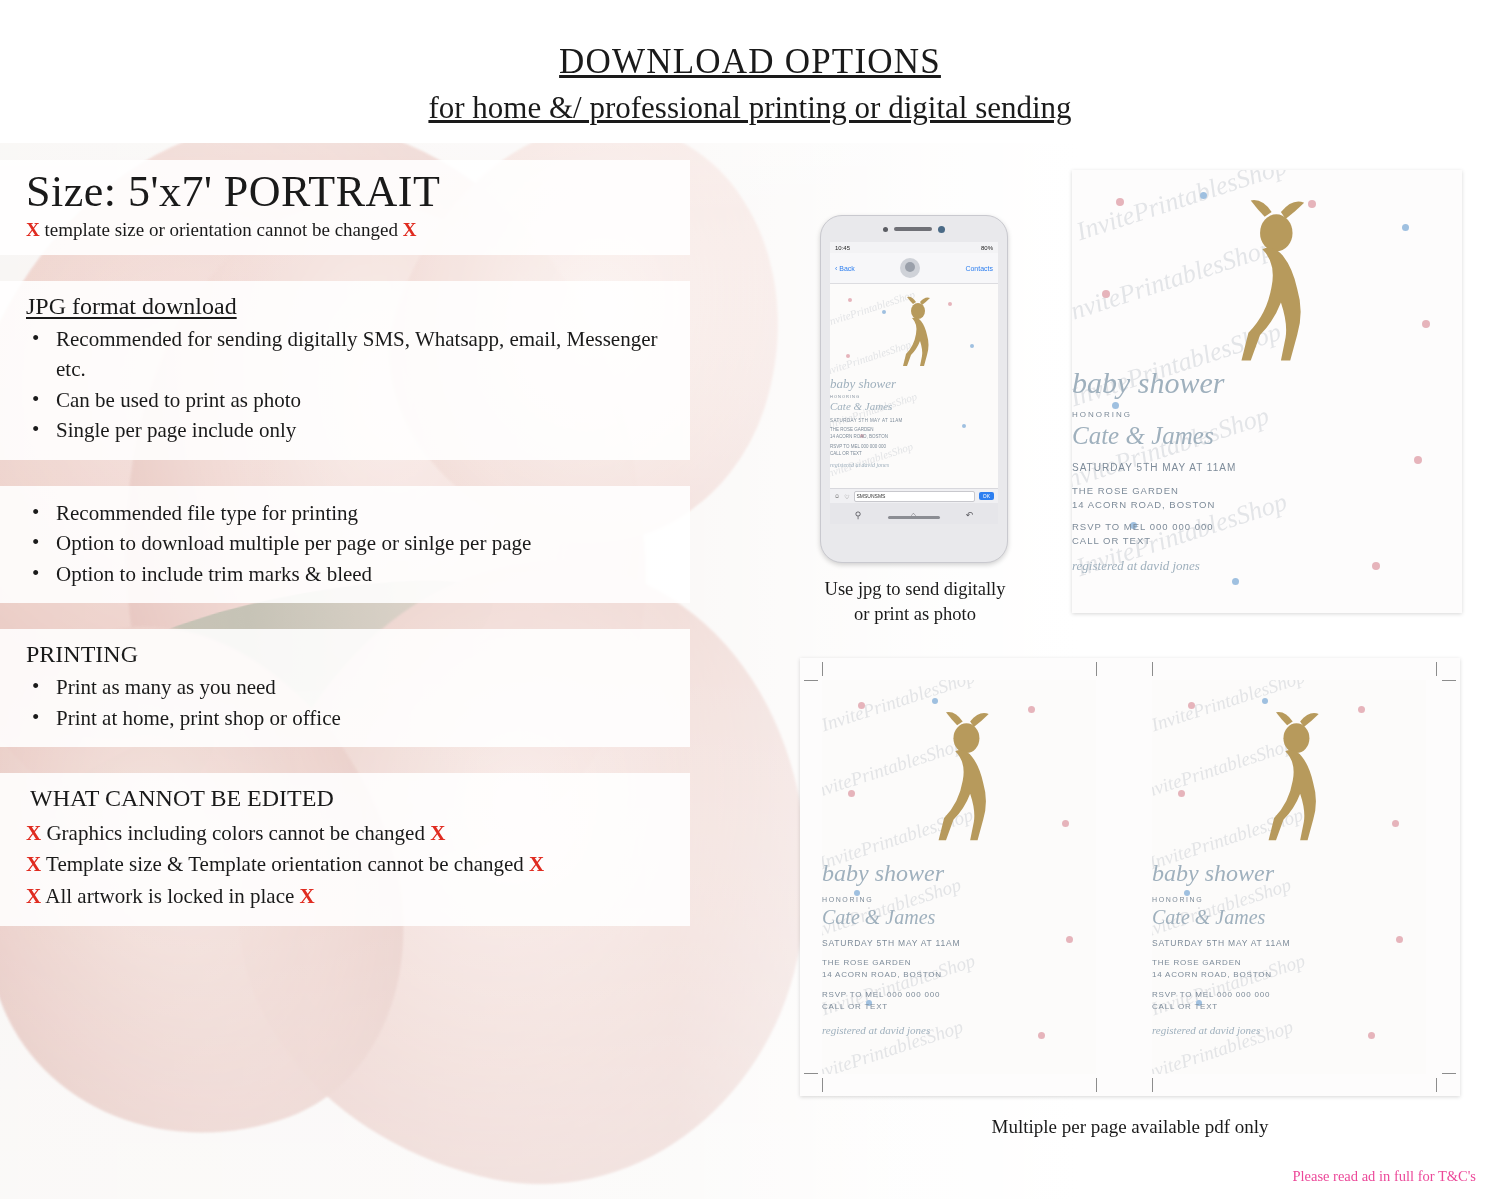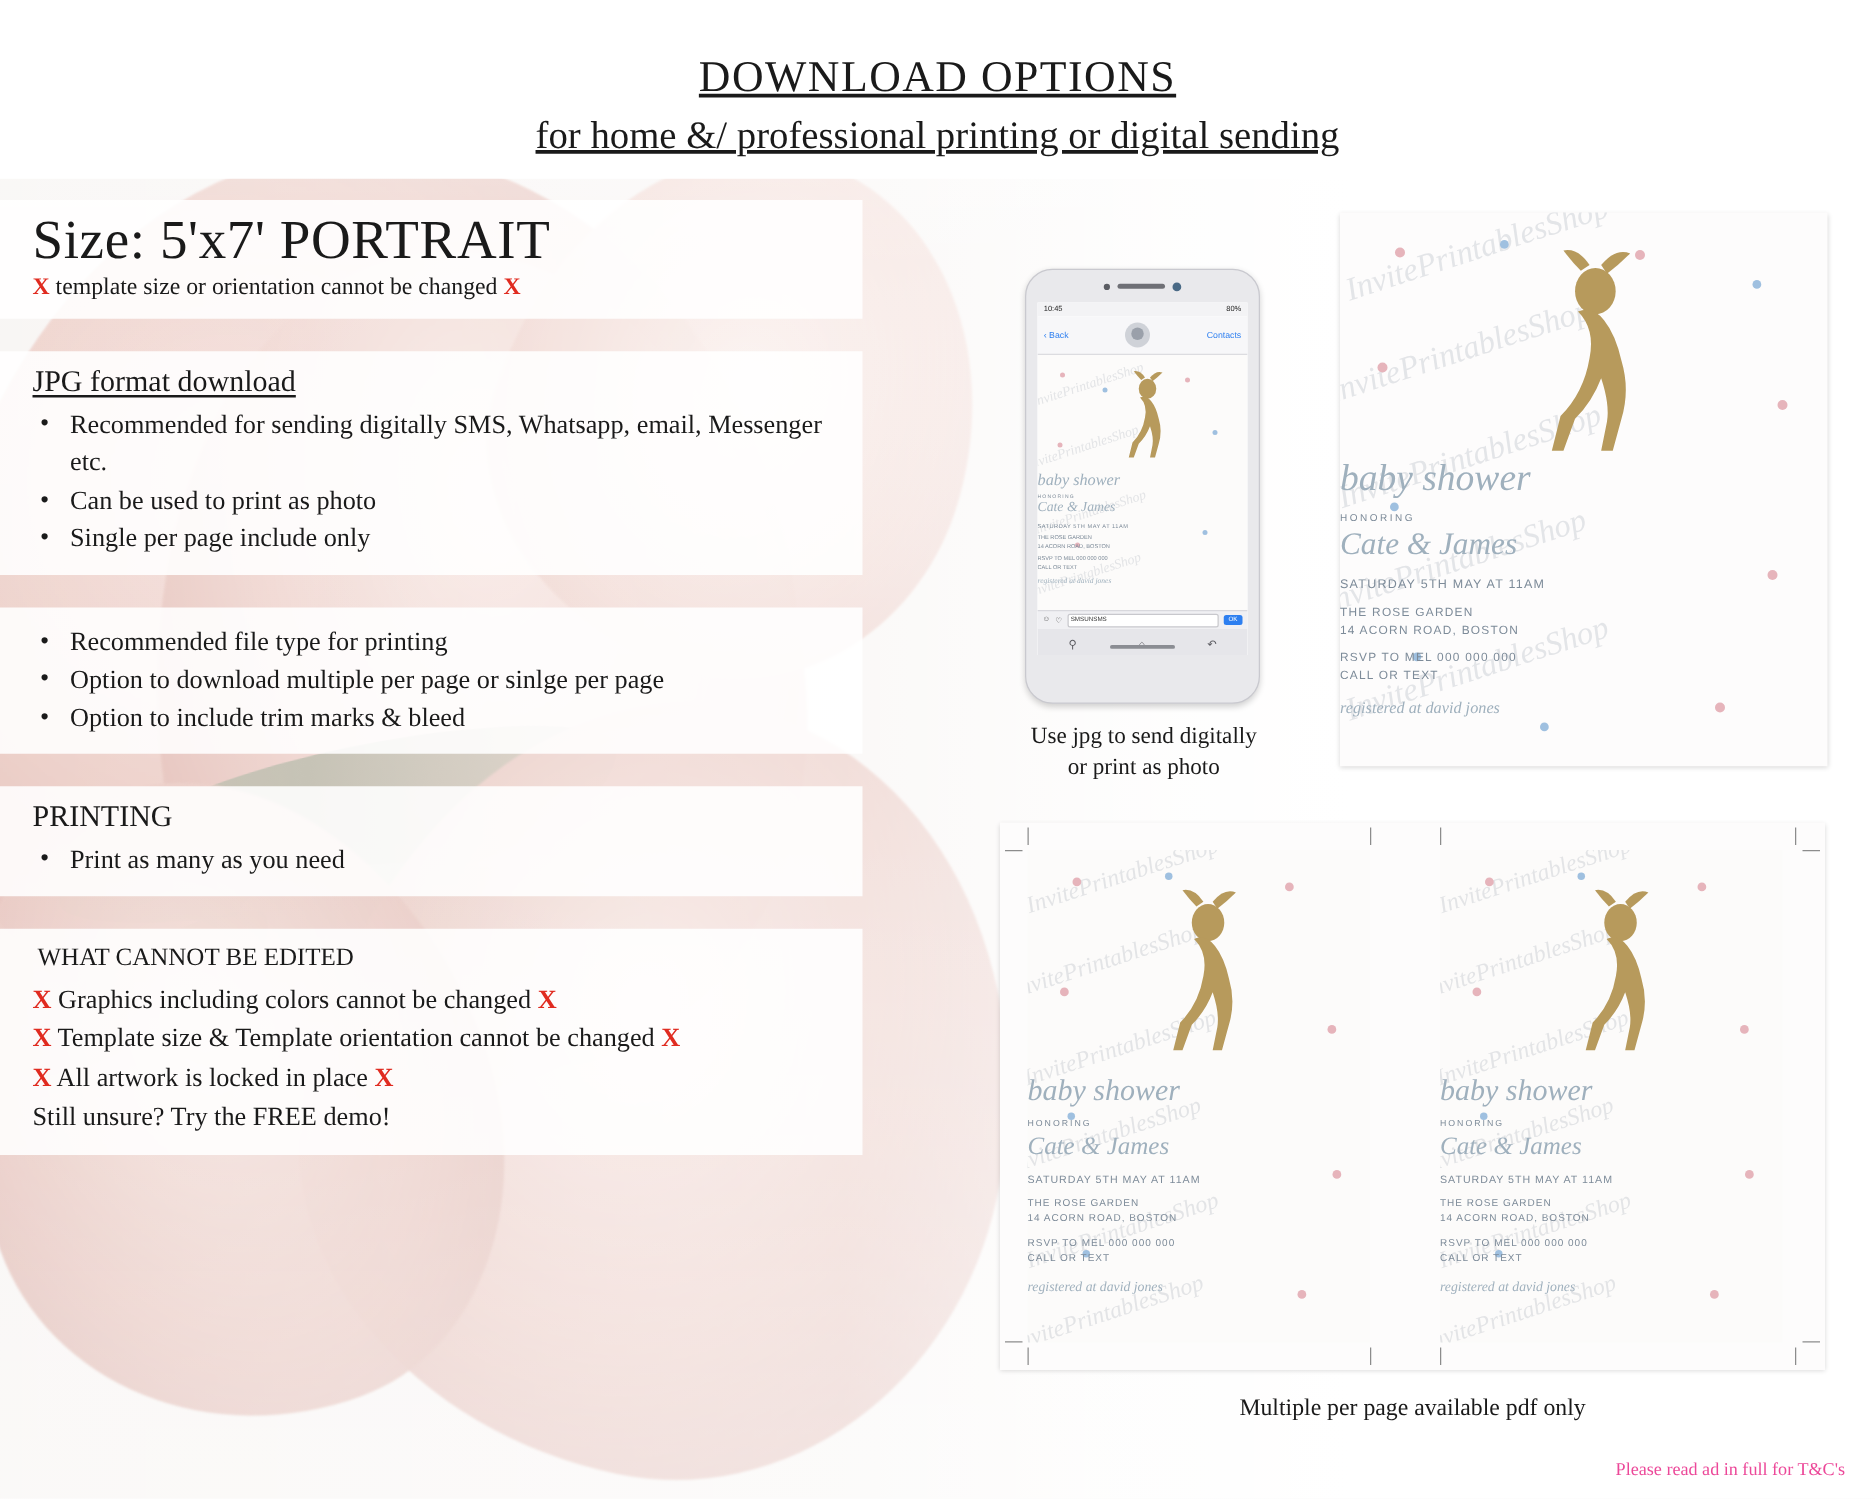--- a/index.html
+++ b/index.html
@@ -144,21 +144,21 @@
     left: -20px;
     top: -1px;
     font-size: 21px;
   }
   .cannot-line {
     font-size: 21px;
     line-height: 1.5;
     margin: 0;
   }
   .cannot-title {
-    font-size: 20px;
+    font-size: 24px;
     margin: 2px 0 6px 4px;
     font-weight: 400;
   }
 
   
   .right-col { position: absolute; z-index: 2; }
 
   
   .phone-wrap { left: 820px; top: 215px; width: 190px; }
   .phone {
@@ -403,41 +403,41 @@
       <li>Recommended file type for printing</li>
       <li>Option to download multiple per page or sinlge per page</li>
       <li>Option to include trim marks &amp; bleed</li>
     </ul>
   </div>
 
   <div class="panel">
     <p class="sec-title plain">PRINTING</p>
     <ul class="bullets">
       <li>Print as many as you need</li>
+      <li>Print at home, print shop or office</li>
     </ul>
   </div>
 
   <div class="panel">
     <p class="cannot-title">WHAT CANNOT BE EDITED</p>
     <p class="cannot-line">
       <span class="x">X</span>
       <span>Graphics including colors cannot be changed</span>
       <span class="x">X</span>
     </p>
     <p class="cannot-line">
       <span class="x">X</span>
       <span>Template size &amp; Template orientation cannot be changed</span>
       <span class="x">X</span>
     </p>
     <p class="cannot-line">
       <span class="x">X</span>
       <span>All artwork is locked in place</span>
       <span class="x">X</span>
     </p>
-    <p class="cannot-line">Still unsure? Try the FREE demo!</p>
   </div>
 
 </div>
 
 <div class="right-col phone-wrap">
   <div class="phone">
     <div class="phone-top">
       <span class="cam small"></span>
       <span class="speaker"></span>
       <span class="cam"></span>

